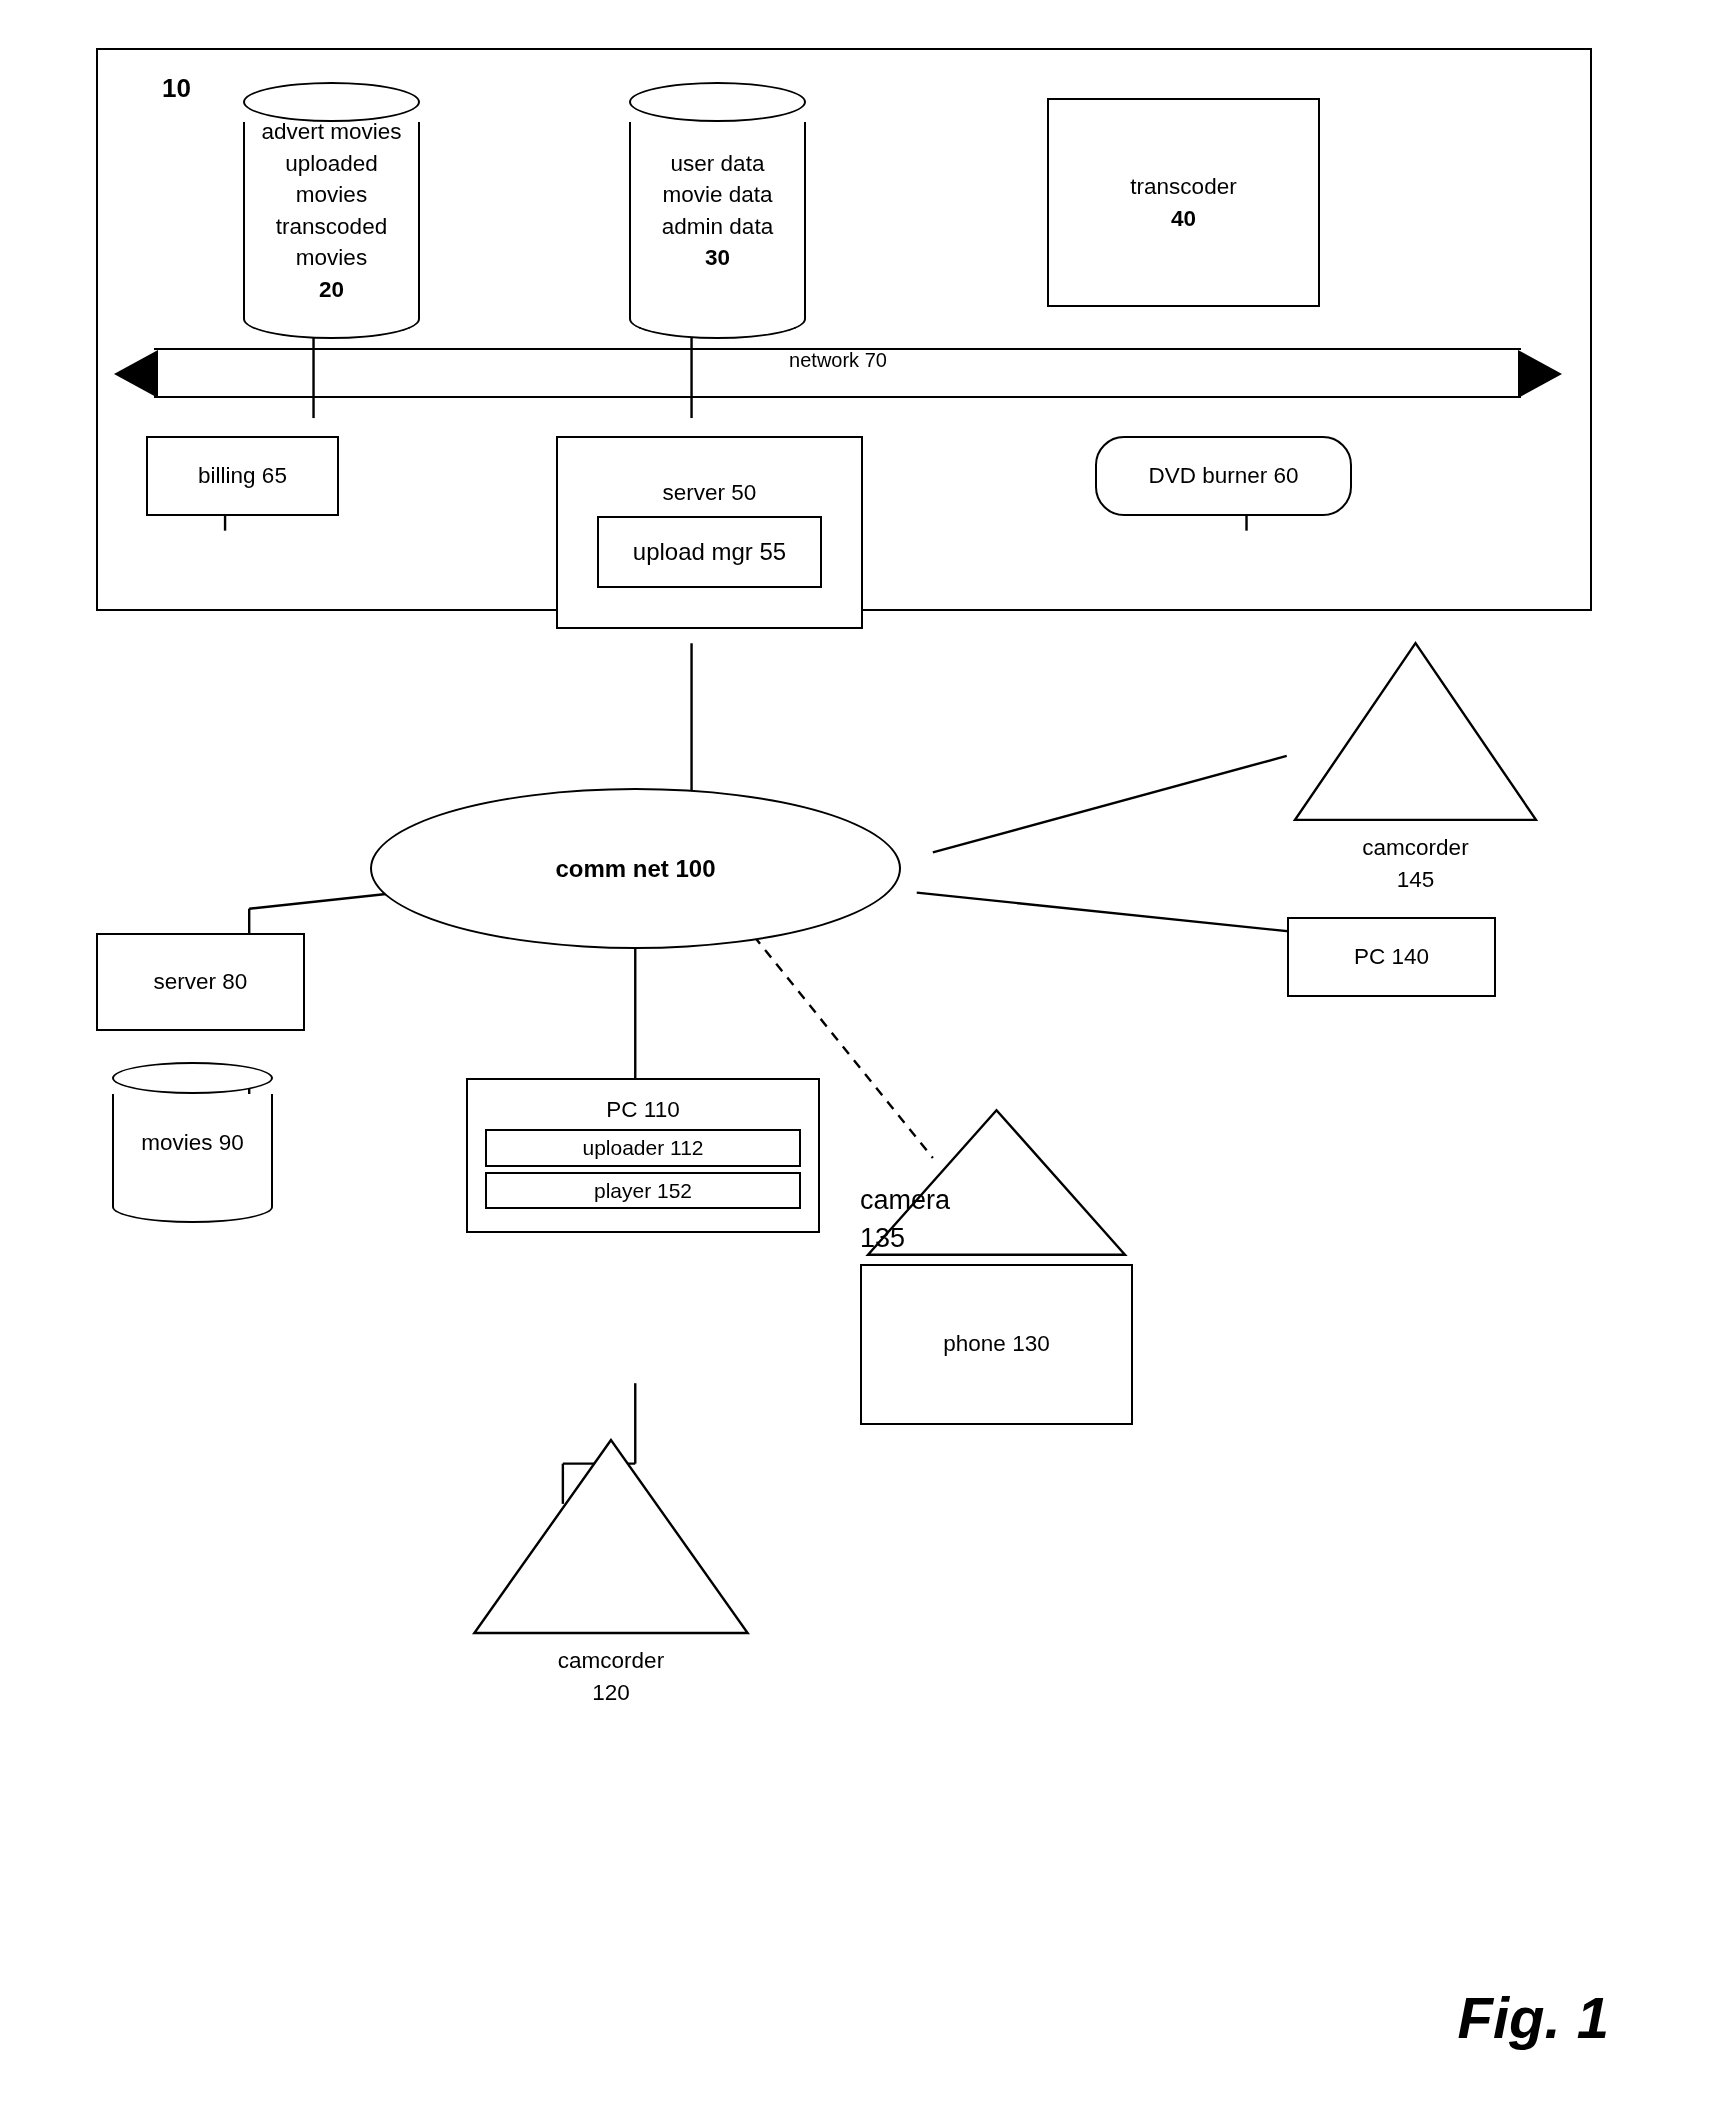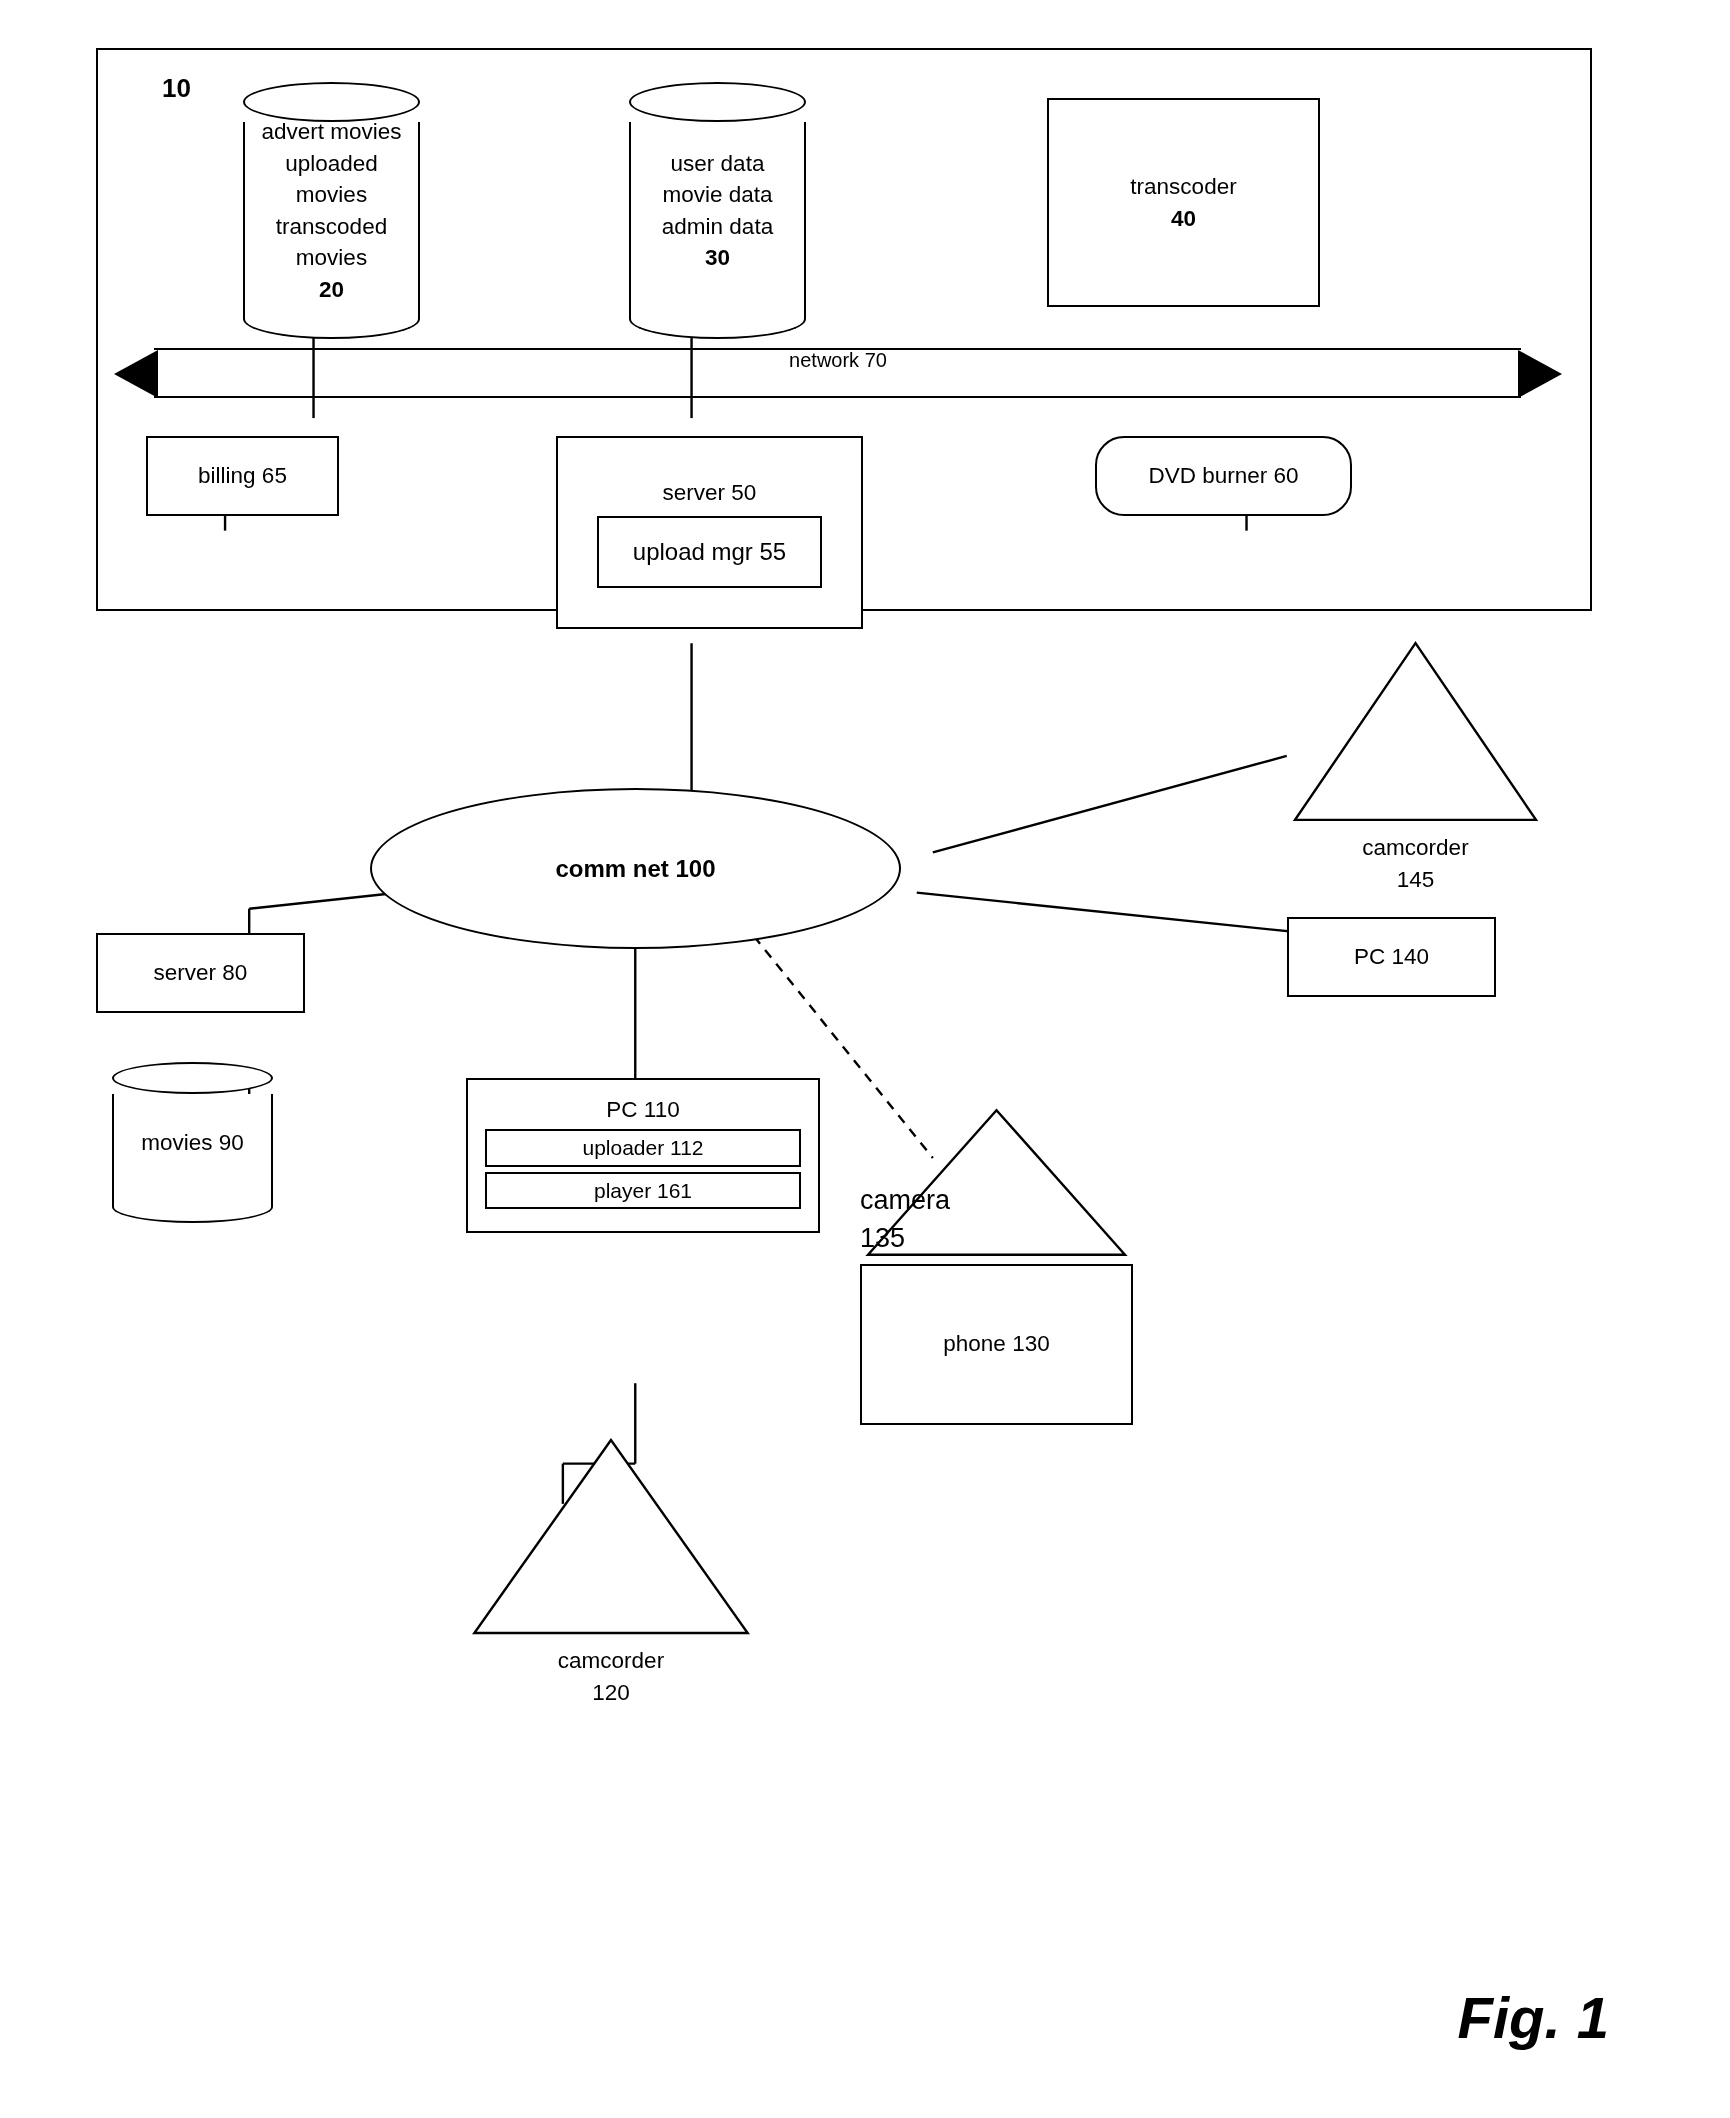--- a/index.html
+++ b/index.html
@@ -253,36 +253,36 @@
 
     <div class="rect-box" style="top:386px; left:997px; width:257px; height:80px;border-radius:29px;">
       <span>DVD burner 60</span>
     </div>
   </div>
 
   <div class="ellipse" style="top:756px; left:322px; width:531px; height:161px;font-weight:bold;">
     <span>comm net 100</span>
   </div>
 
-  <div class="rect-box" style="top:901px; left:48px; width:209px; height:80px;">
+  <div class="rect-box" style="top:901px; left:48px; width:209px; height:98px;">
     <span>server 80</span>
   </div>
 
   <div class="cylinder" style="top:1030px; left:64px;">
     <div class="cyl-top" style="width:161px; height:32px;"></div>
     <div class="cyl-body" style="width:161px; height:97px;">
       <span>movies 90</span>
     </div>
     <div class="cyl-bottom" style="width:161px; height:32px;"></div>
   </div>
 
   <div class="pc110-box" style="top:1046px; left:418px; width:354px;">
     <div style="font-size:22.5px; margin-bottom:6.4px;">PC 110</div>
     <span class="inner-box">uploader 112</span>
-    <span class="inner-box">player 161</span>
+    <span class="inner-box">player 152</span>
   </div>
 
   <div class="triangle-container" style="top:1400px; left:418px;">
     <svg class="triangle-svg" width="290" height="209" viewBox="0 0 360 260">
       <polygon points="180,10 10,250 350,250" fill="white" stroke="black" stroke-width="3"></polygon>
     </svg>
     <div class="triangle-label">
       <span>camcorder</span><br>
       <span>120</span>
     </div>

